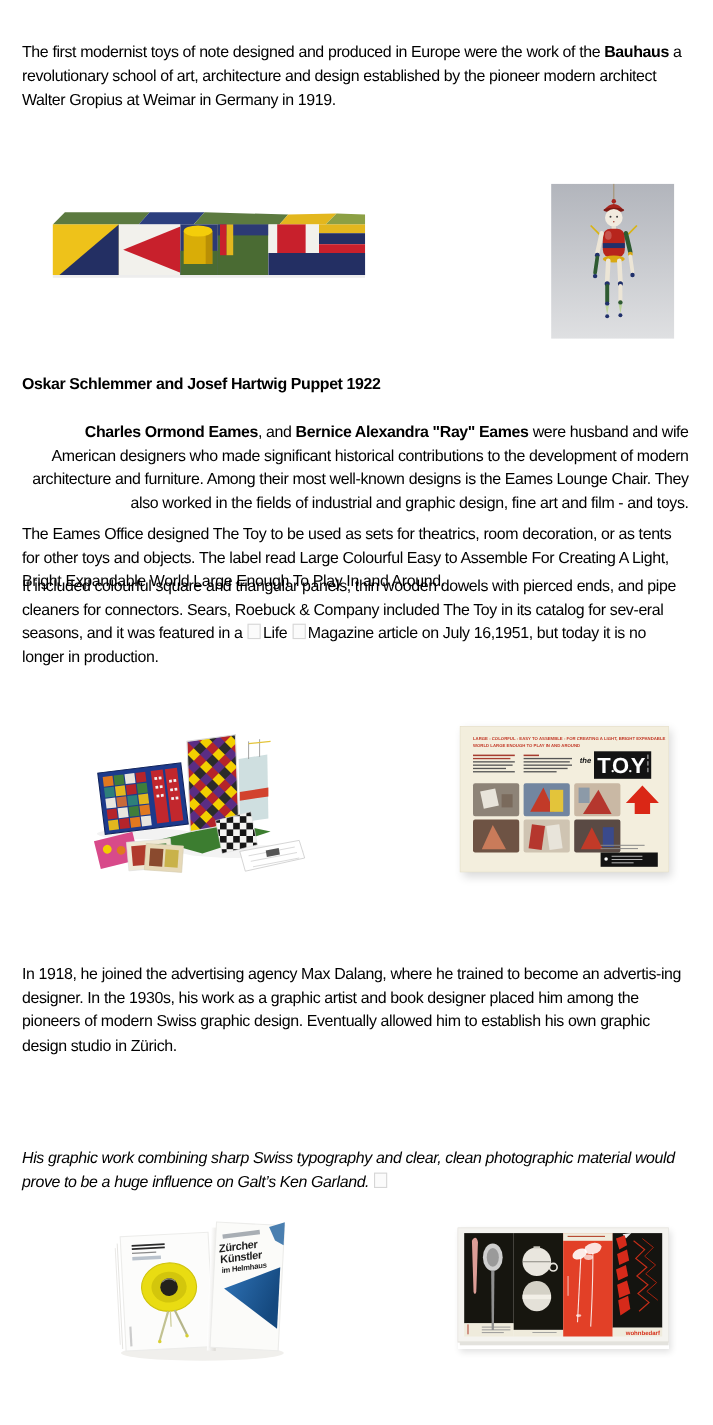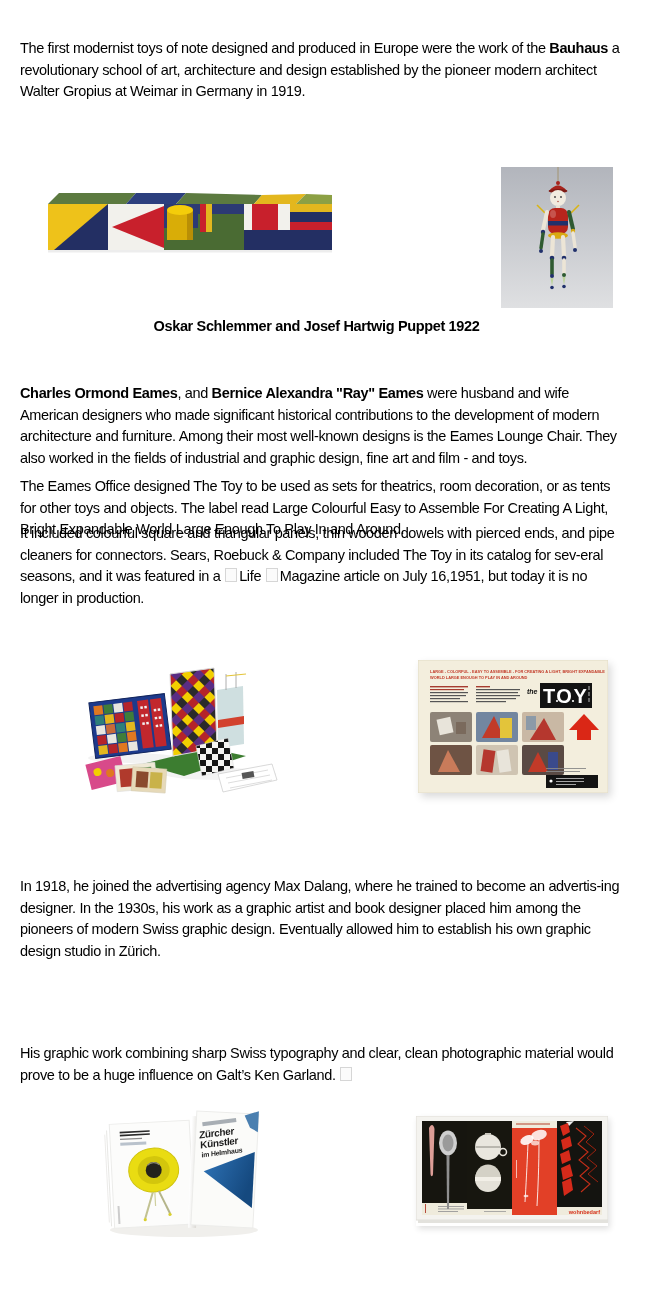--- a/index.html
+++ b/index.html
@@ -13,28 +13,28 @@
     font-size:14.5px;line-height:21.5px;letter-spacing:-0.35px;
   }
   .b{font-weight:700;}
   .tofu{
     display:inline-block;width:10px;height:12px;
     border:1px solid #d6d6d6;background:#fbfbfb;
     vertical-align:-1px;margin:0 2px 0 1px;
   }
   .p1{top:38px;}
   .ima{top:116px;}
-  .schlemmer{top:316px;width:593px;text-align:center;font-weight:700;}
-  .e1{top:383px;}
+  .schlemmer{top:340px;width:593px;text-align:left;font-weight:700;}
+  .e1{top:383px;text-align:right;}
   .e2{top:476px;}
   .e3{top:523px;}
   .lh{top:841px;}
   .l1{top:876px;}
   .l2{top:968px;}
-  .l3{top:1043px;}
+  .l3{top:1043px;font-style:italic;}
   .imgbox{position:absolute;}
   .blocks{left:46px;top:188px;}
   .puppet{left:501px;top:167px;}
   .toyset{left:80px;top:652px;}
   .toyad{left:418px;top:660px;box-shadow:3px 4px 8px rgba(0,0,0,0.15);}
   .book{left:96px;top:1106px;}
   .wohn{left:416px;top:1116px;box-shadow:2px 3px 6px rgba(0,0,0,0.12);}
   svg{display:block;}
 </style>
 </head>

